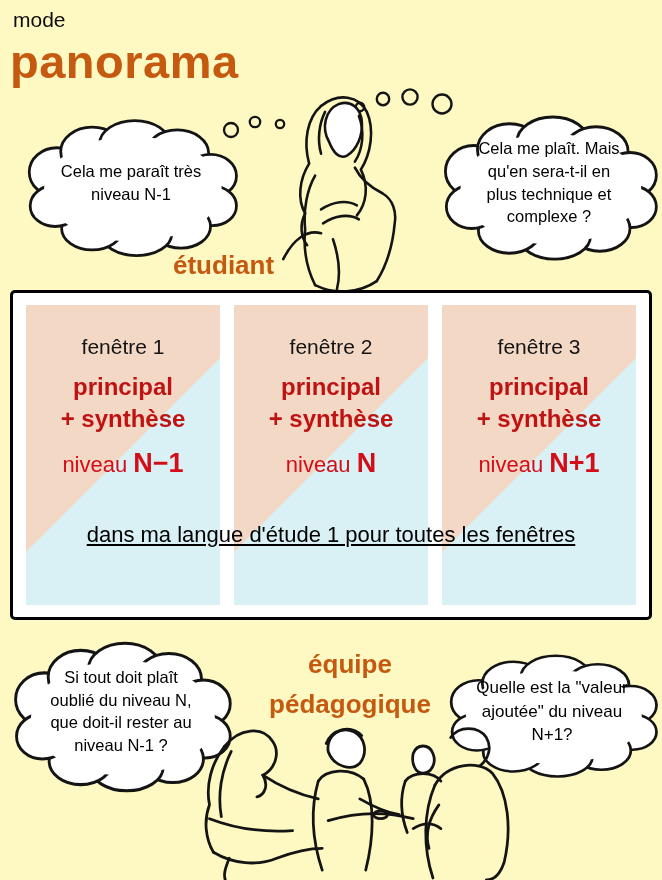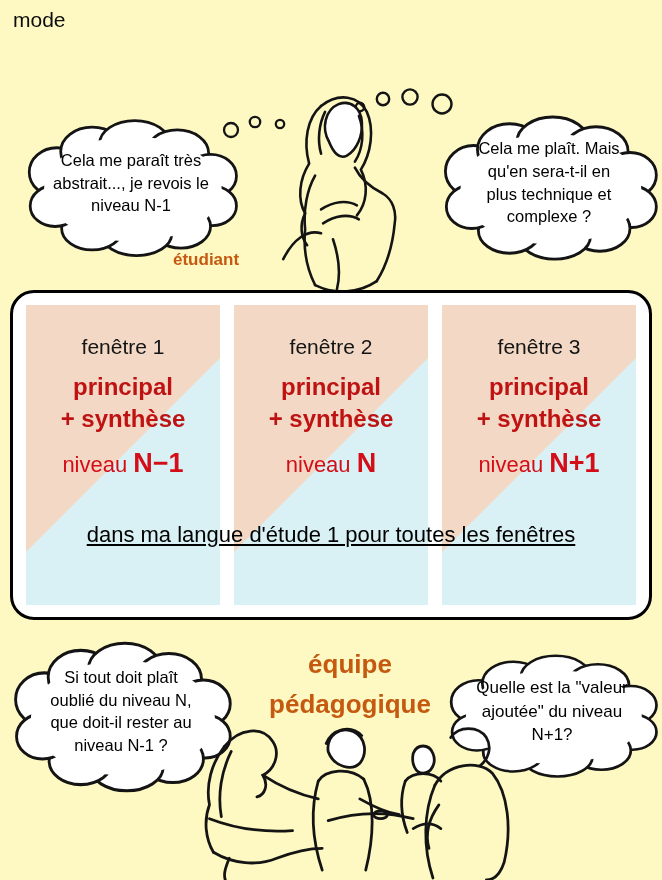--- a/index.html
+++ b/index.html
@@ -23,27 +23,27 @@
   .cloud-bl{left:6px;top:636px;width:230px;height:164px;}
   .cloud-br{left:442px;top:650px;width:220px;height:134px;}
   .cloud-br .cloud-text{font-size:17px;}
 
   .dots{position:absolute;}
   .dots svg{display:block;width:100%;height:100%;}
 
   .illustration{position:absolute;}
   .illustration svg{display:block;width:100%;height:100%;}
 
-  .student-label{position:absolute;left:173px;top:250px;font-size:17px;font-weight:700;color:#c4590f;z-index:2;}
+  .student-label{position:absolute;left:173px;top:250px;font-size:26px;font-weight:700;color:#c4590f;z-index:2;}
   .level-note{position:absolute;left:404px;top:252px;font-size:25px;color:#000;z-index:2;}
 
   
   .panel-box{
     position:absolute;left:10px;top:290px;width:642px;height:330px;box-sizing:border-box;
-    background:#fff;border:3px solid #000;border-radius:24px;z-index:1;
+    background:#fff;border:3px solid #000;border-radius:5px;z-index:1;
     padding:12px 13px;display:flex;gap:14px;
   }
   .window{
     flex:1 1 0;position:relative;text-align:center;
     background:linear-gradient(135deg,#f3d8c5 49.8%,#d9f1f4 50.2%);
     padding-top:30px;box-sizing:border-box;
   }
   .window-title{font-size:21px;color:#141414;}
   .window-main{margin-top:12px;font-size:24px;font-weight:700;color:#bf1313;line-height:1.32;}
   .window-level{margin-top:14px;font-size:22px;color:#d30e18;}
@@ -57,20 +57,21 @@
     position:absolute;left:240px;top:644px;width:220px;text-align:center;
     font-size:26px;font-weight:700;color:#c4590f;line-height:1.55;z-index:2;
   }
 </style>
 </head>
 <body>
 
 <div class="canvas">
 
   <div class="kicker">mode</div>
+  <div class="main-title">panorama</div>
 
   <div class="dots" style="left:220px;top:112px;width:72px;height:32px;">
     <svg viewBox="0 0 72 32" fill="none" stroke="#141414" stroke-width="2.3">
       <circle cx="11" cy="18" r="7"></circle>
         <circle cx="35" cy="10" r="5.2"></circle>
         <circle cx="60" cy="12" r="4.2"></circle>
     </svg>
   </div>
 
   <div class="dots" style="left:352px;top:86px;width:102px;height:32px;">
@@ -110,21 +111,20 @@
           <ellipse cx="208" cy="98" rx="26" ry="21"></ellipse>
         <ellipse cx="174" cy="120" rx="32" ry="23"></ellipse>
           <ellipse cx="126" cy="128" rx="38" ry="23"></ellipse>
         <ellipse cx="78" cy="122" rx="33" ry="23"></ellipse>
           <ellipse cx="38" cy="98" rx="27" ry="22"></ellipse>
       </g>
       <ellipse cx="122" cy="80" rx="96" ry="56" fill="#fff"></ellipse>
     </svg>
     <div class="cloud-text">
       <div>Cela me paraît très</div>
-      <div>abstrait..., je revois le</div>
       <div>niveau N-1</div>
     </div>
   </div>
 
   <div class="cloud cloud-tr">
     <svg class="cloud-shape" viewBox="0 0 240 160" preserveAspectRatio="none">
       <g fill="#fff" stroke="#141414" stroke-width="3">
         <ellipse cx="40" cy="62" rx="30" ry="26"></ellipse>
           <ellipse cx="78" cy="40" rx="34" ry="26"></ellipse>
         <ellipse cx="124" cy="32" rx="38" ry="25"></ellipse>

